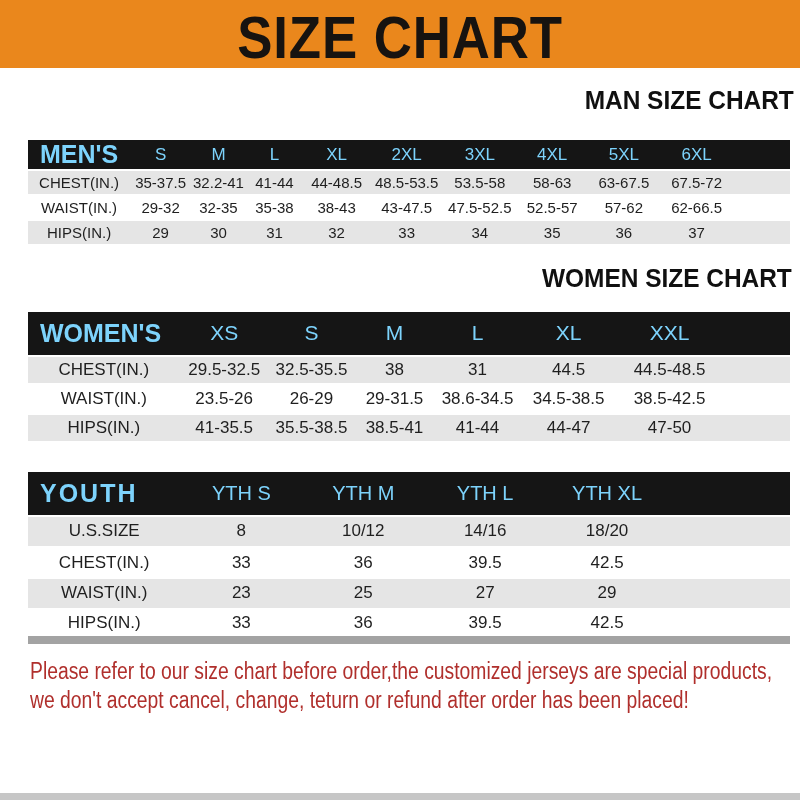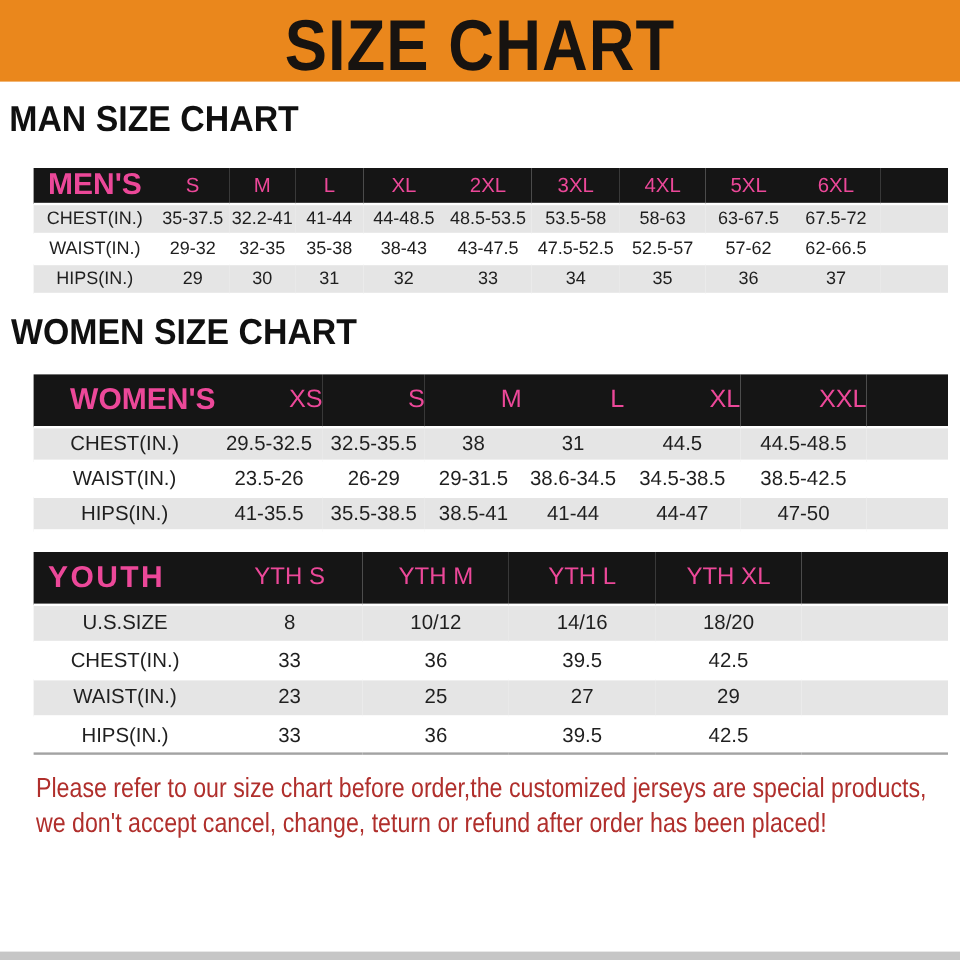--- a/index.html
+++ b/index.html
@@ -5,29 +5,29 @@
   * { margin:0; padding:0; box-sizing:border-box; }
   html,body { width:800px; height:800px; overflow:hidden; background:#fff;
               font-family:"Liberation Sans", sans-serif; position:relative; }
 
   
   .banner { height:68px; background:#EA871C; display:flex; align-items:center; justify-content:center; }
   .banner-title { font-size:60px; font-weight:bold; color:#171310; letter-spacing:1px;
                   display:inline-block; transform:scaleX(0.88); line-height:1; }
 
   
-  .section-title { text-align:left; font-weight:bold; font-size:30px; line-height:34px; color:#101010; }
+  .section-title { text-align:right; font-weight:bold; font-size:26px; line-height:34px; color:#101010; }
   .section-title span { display:inline-block; transform:scaleX(0.94); }
   .section-title.man   { margin-top:15px; }
   .section-title.women { margin-top:14px; }
   .section-title.youth { margin-top:46px; }
 
   
   table { border-collapse:collapse; table-layout:fixed; width:762px; margin-left:28px; }
-  thead th { background:#151515; color:#ec4899; font-weight:normal; text-align:center; }
+  thead th { background:#151515; color:#7dd3fc; font-weight:normal; text-align:center; }
   thead th.corner { font-weight:bold; text-align:left; padding-left:12px; }
   tbody th, tbody td { font-weight:normal; text-align:center; color:#1f1f1f; }
   tr.row-gray th, tr.row-gray td { background:#E5E5E5; border-top:2px solid #fff; border-bottom:3px solid #fff; }
   th.filler, td.filler { background:inherit; }
   thead th.filler { background:#151515; }
 
   
   .t-men { margin-top:23px; }
   .t-men thead tr { height:29px; }
   .t-men tbody tr { height:25px; }
@@ -37,30 +37,30 @@
   .t-men thead th:nth-child(1){width:13.4%} .t-men thead th:nth-child(2){width:8%}
   .t-men thead th:nth-child(3){width:7.2%}  .t-men thead th:nth-child(4){width:7.5%}
   .t-men thead th:nth-child(5){width:8.8%}  .t-men thead th:nth-child(6){width:9.6%}
   .t-men thead th:nth-child(7){width:9.6%}  .t-men thead th:nth-child(8){width:9.4%}
   .t-men thead th:nth-child(9){width:9.4%}  .t-men thead th:nth-child(10){width:9.7%}
 
   
   .t-women { margin-top:17px; }
   .t-women thead tr { height:44px; }
   .t-women tbody tr { height:29px; }
-  .t-women thead th { font-size:21px;text-align:right; }
+  .t-women thead th { font-size:21px; }
   .t-women thead th.corner { font-size:25px; }
   .t-women tbody { font-size:17px; }
   .t-women thead th:nth-child(1){width:19.9%} .t-women thead th:nth-child(2){width:11.7%}
   .t-women thead th:nth-child(3){width:11.2%} .t-women thead th:nth-child(4){width:10.6%}
   .t-women thead th:nth-child(5){width:11.2%} .t-women thead th:nth-child(6){width:12.7%}
   .t-women thead th:nth-child(7){width:13.8%}
 
   
-  .t-youth { margin-top:16px; border-bottom:2px solid #a3a3a3; }
+  .t-youth { margin-top:28px; border-bottom:8px solid #a3a3a3; }
   .t-youth thead tr { height:44px; }
   .t-youth tbody tr { height:31px;padding-left:28px; }
   .t-youth thead th { font-size:20px; }
   .t-youth thead th.corner { font-size:25px; letter-spacing:2px; }
   .t-youth tbody { font-size:17px; }
   .t-youth thead th:nth-child(1){width:20%} .t-youth thead th:nth-child(2){width:16%}
   .t-youth thead th:nth-child(3){width:16%} .t-youth thead th:nth-child(4){width:16%}
   .t-youth thead th:nth-child(5){width:16%}
 
   

